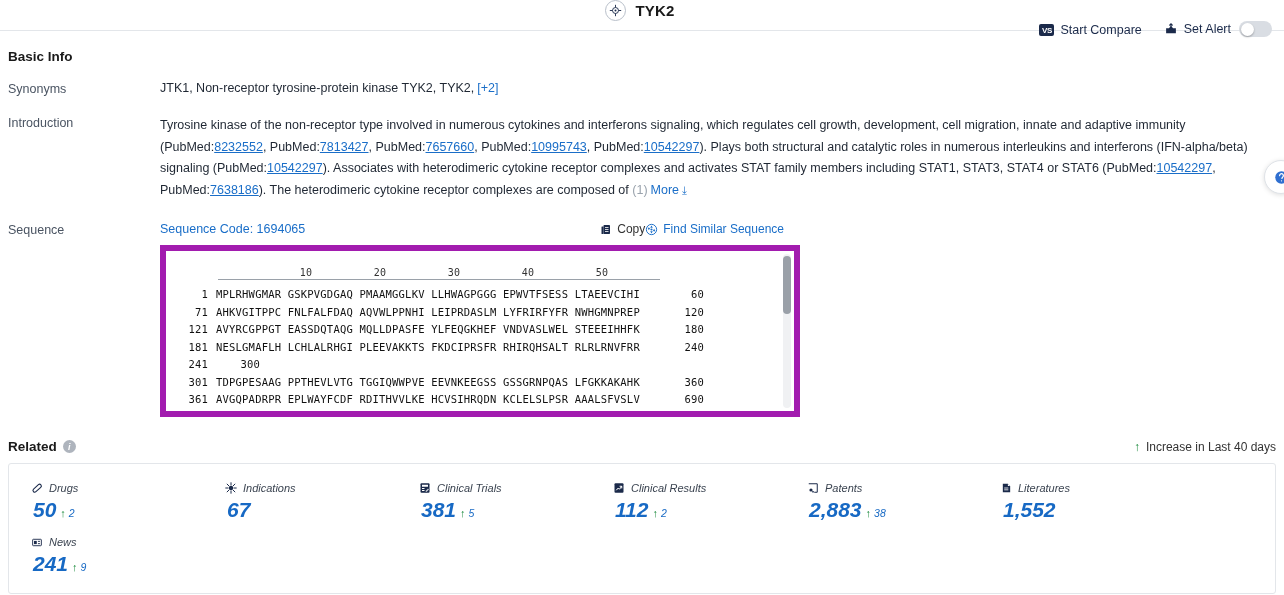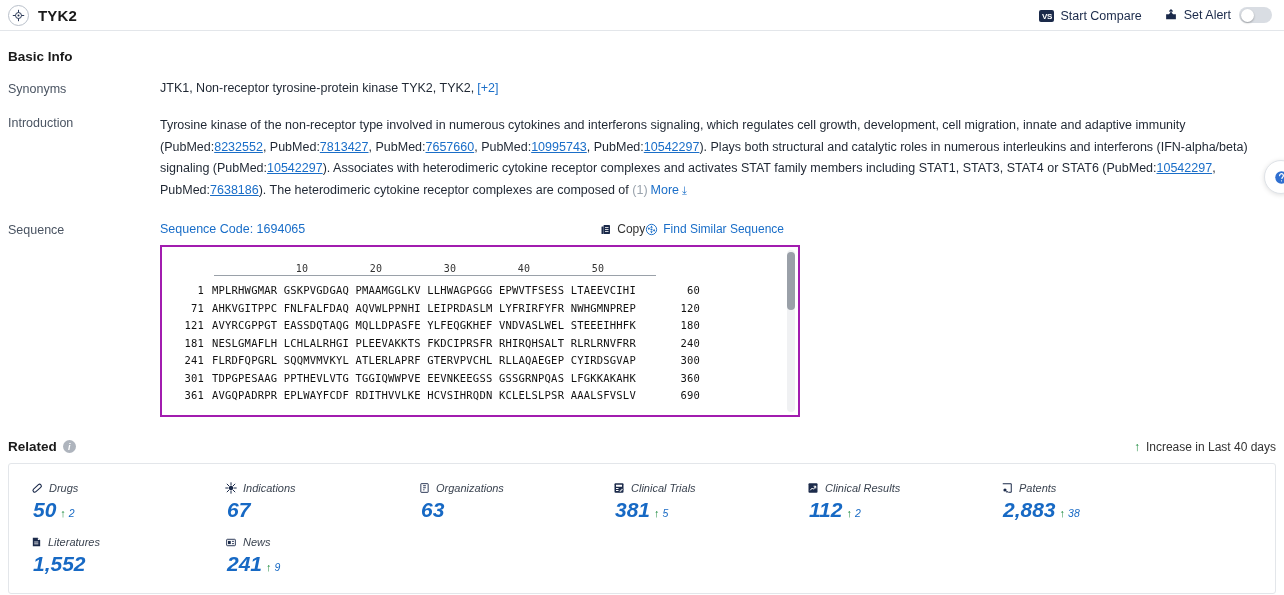--- a/index.html
+++ b/index.html
@@ -13,20 +13,21 @@
   }
 
   
   .topbar {
     height: 31px;
     border-bottom: 1px solid #e3e6ea;
     display: flex;
     align-items: center;
     padding: 0 12px 0 8px;
     position: relative;
+    flex-direction: column;
   }
   .brand { display: flex; align-items: center; gap: 9px; }
   .brand-logo {
     width: 21px; height: 21px; border-radius: 50%;
     border: 1px solid #b9c0ca;
     display: flex; align-items: center; justify-content: center;
     color: #1b2a4a;
   }
   .brand-title {
     font-size: 15px; font-weight: bold; color: #1a1a1a; letter-spacing: .2px;
@@ -97,21 +98,21 @@
   .seq-tool {
     display: flex; align-items: center; gap: 5px;
     font-size: 12px; color: #1a6ec8; cursor: pointer;
   }
   .seq-tool .ico-dark { color: #1b2a4a; }
   .copy-label { color: #333; }
 
   .seq-box {
     margin-top: 9px;
     width: 640px; height: 172px;
-    border: 2px solid #a21caf;
+    border: 6px solid #a21caf;
     background: #fff;
     position: relative;
     overflow: hidden;
   }
   .seq-inner {
     font-family: "DejaVu Sans Mono", monospace;
     font-size: 10.5px; color: #222;
     padding: 16px 0 0 0;
     line-height: 17.5px;
     letter-spacing: .2px;
@@ -304,21 +305,20 @@
             <span class="seq-chunks">AVYRCGPPGT EASSDQTAQG MQLLDPASFE YLFEQGKHEF VNDVASLWEL STEEEIHHFK</span>
             <span class="seq-end">180</span>
           </div>
           <div class="seq-line">
             <span class="seq-start">181</span>
             <span class="seq-chunks">NESLGMAFLH LCHLALRHGI PLEEVAKKTS FKDCIPRSFR RHIRQHSALT RLRLRNVFRR</span>
             <span class="seq-end">240</span>
           </div>
           <div class="seq-line">
             <span class="seq-start">241</span>
-            <span class="seq-chunks">FLRDFQPGRL SQQMVMVKYL ATLERLAPRF GTERVPVCHL RLLAQAEGEP CYIRDSGVAP</span>
             <span class="seq-end">300</span>
           </div>
           <div class="seq-line">
             <span class="seq-start">301</span>
             <span class="seq-chunks">TDPGPESAAG PPTHEVLVTG TGGIQWWPVE EEVNKEEGSS GSSGRNPQAS LFGKKAKAHK</span>
             <span class="seq-end">360</span>
           </div>
           <div class="seq-line">
             <span class="seq-start">361</span>
             <span class="seq-chunks">AVGQPADRPR EPLWAYFCDF RDITHVVLKE HCVSIHRQDN KCLELSLPSR AAALSFVSLV</span>
@@ -378,36 +378,20 @@
               </g>
             </svg>
           </span>
           <span>Indications</span>
         </div>
         <div class="stat-value">
           <span>67</span>
         </div>
       </div>
 
-      <div>
-        <div class="stat-label">
-          <span class="stat-icon">
-            <svg width="11" height="12" viewBox="0 0 24 24" fill="none" stroke="#1b2a4a" stroke-width="2">
-              <rect x="4" y="2.5" width="16" height="19" rx="1"></rect>
-              <line x1="9" y1="7" x2="15" y2="7"></line>
-                <line x1="9" y1="11.5" x2="15" y2="11.5"></line>
-              <line x1="9" y1="16" x2="12" y2="16"></line>
-            </svg>
-          </span>
-          <span>Organizations</span>
-        </div>
-        <div class="stat-value">
-          <span>63</span>
-        </div>
-      </div>
 
       <div>
         <div class="stat-label">
           <span class="stat-icon">
             <svg width="12" height="12" viewBox="0 0 24 24" fill="#1b2a4a">
               <rect x="3" y="2.5" width="18" height="19" rx="2"></rect>
               <rect x="6" y="5.5" width="12" height="4" fill="#fff"></rect>
               <rect x="6" y="12" width="5" height="2" fill="#fff"></rect>
               <rect x="6" y="16" width="5" height="2" fill="#fff"></rect>
               <path d="M13 18l5-5 2 2-5 5h-2z" fill="#fff" stroke="#1b2a4a" stroke-width="1"></path>

